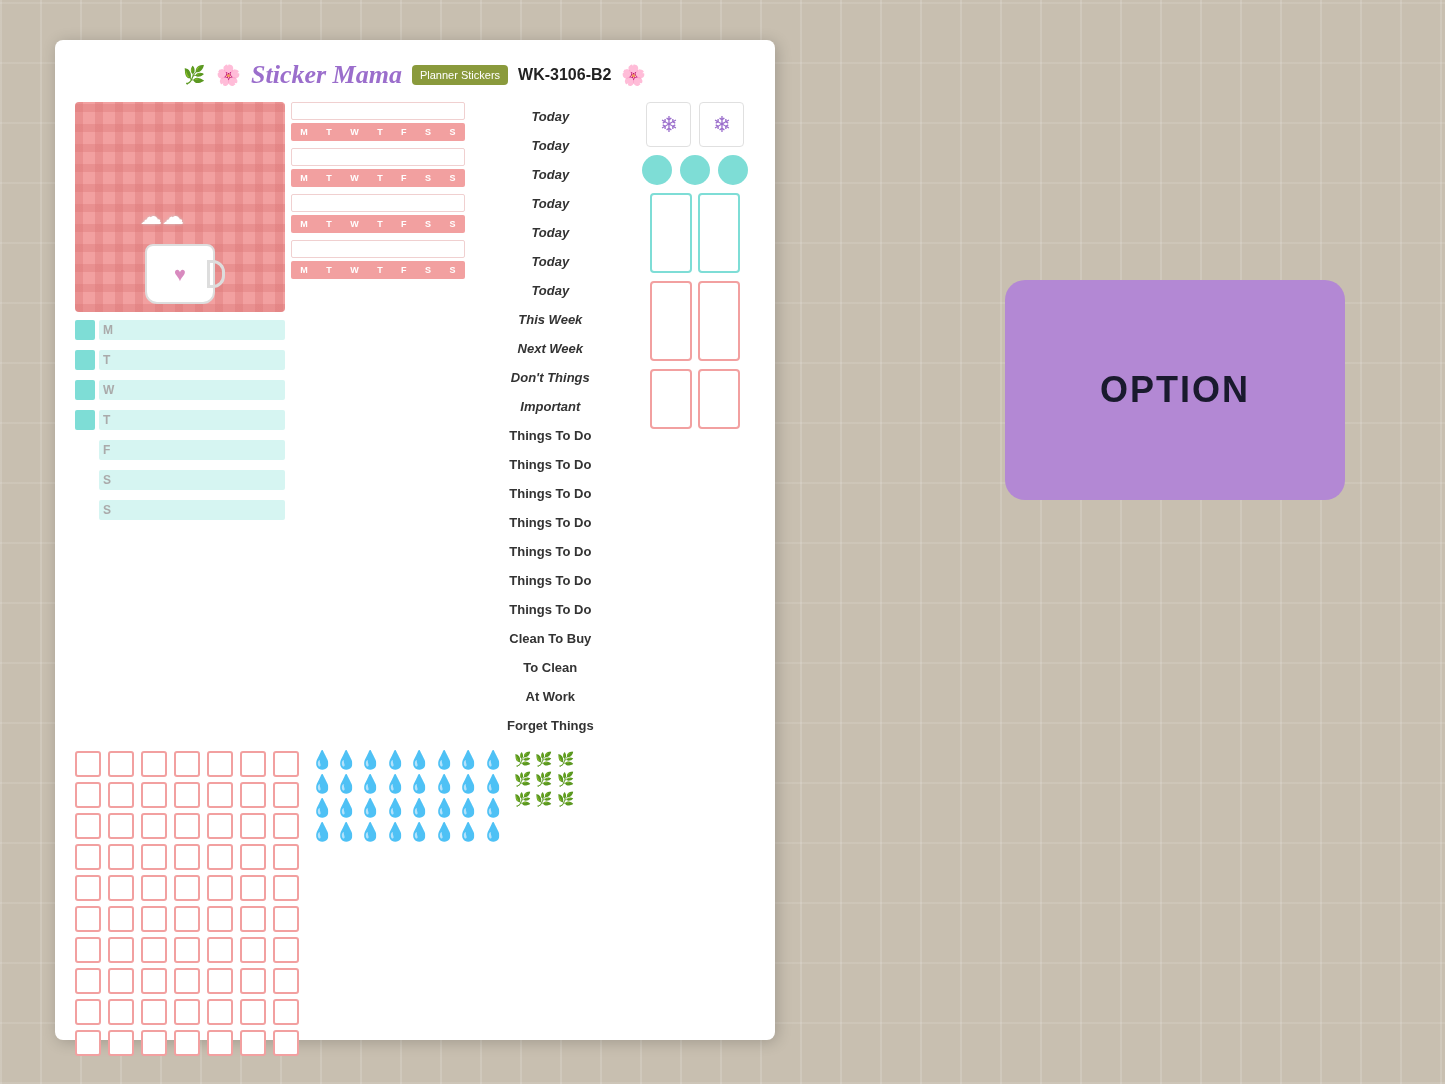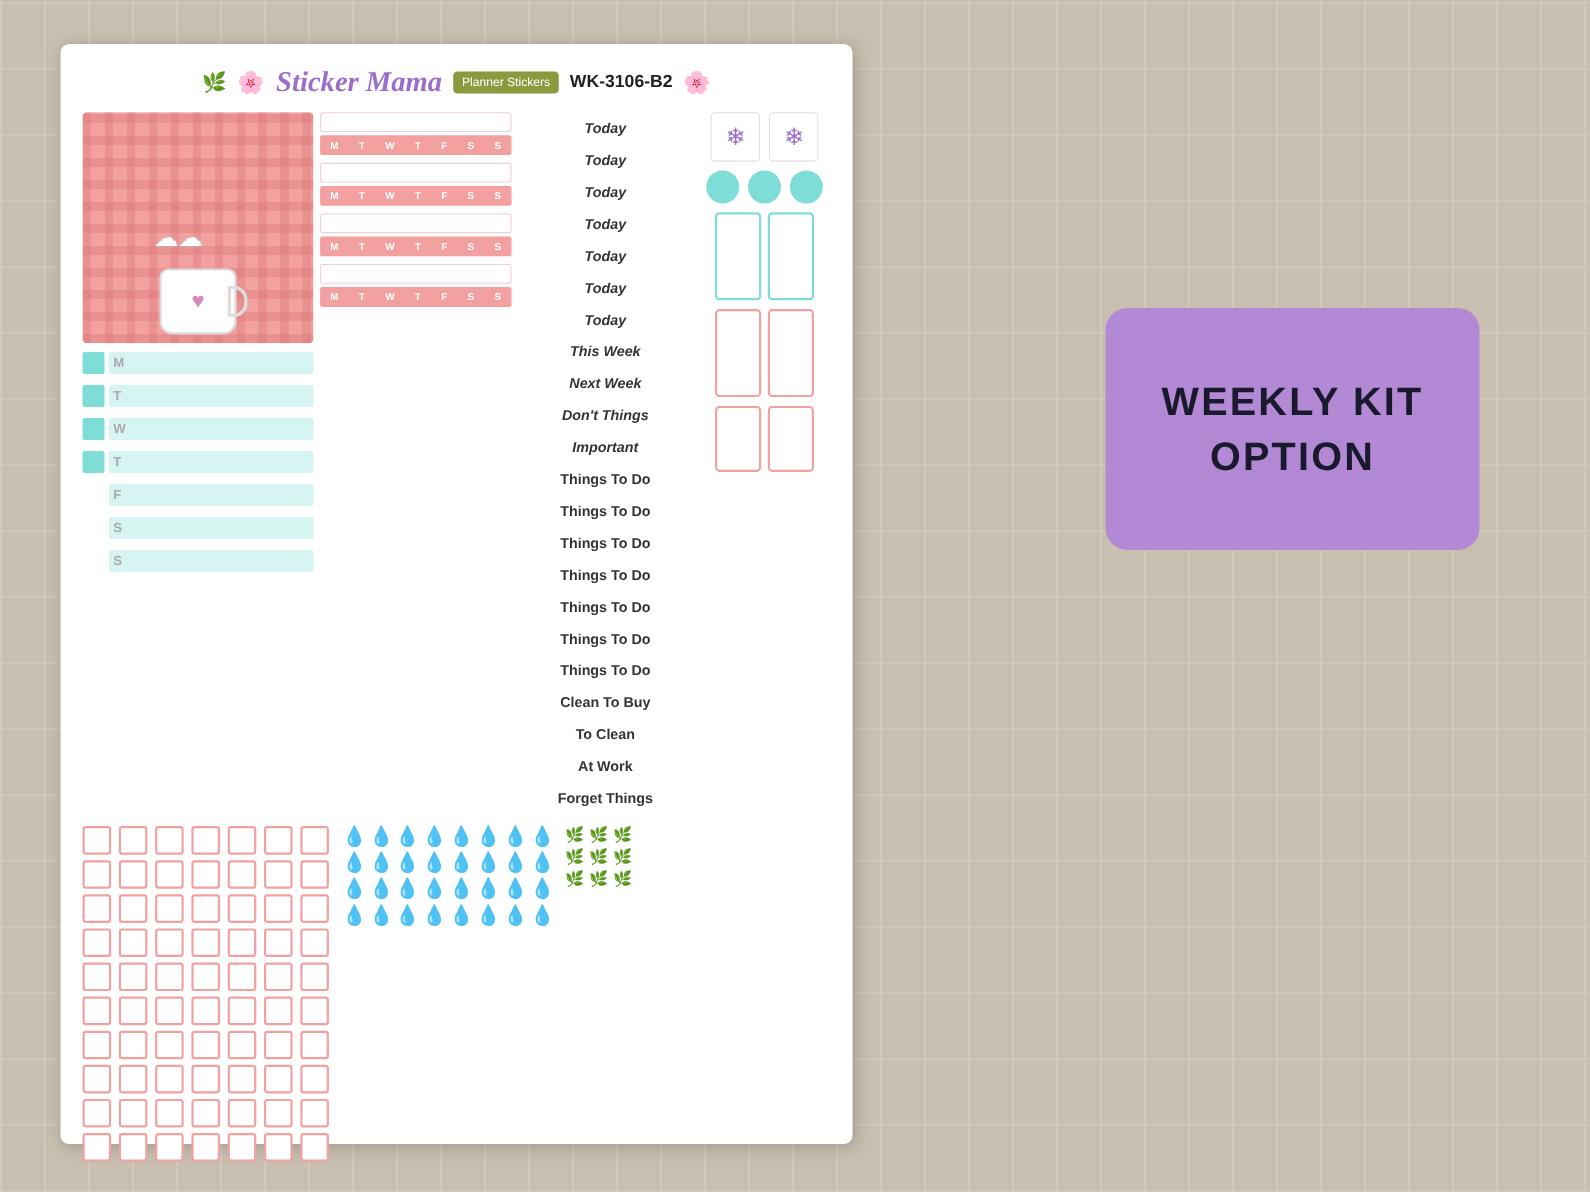--- a/index.html
+++ b/index.html
@@ -639,15 +639,14 @@
       <div class="mini-snowflake-row">
         <span class="mini-sf">🌿</span>
         <span class="mini-sf">🌿</span>
         <span class="mini-sf">🌿</span>
       </div>
     </div>
   </div>
 </div>
 
 <div class="info-box">
-  <div class="info-title">WEEKLY KIT</div>
   <div class="info-title">OPTION</div>
 </div>
 
 </body></html>

